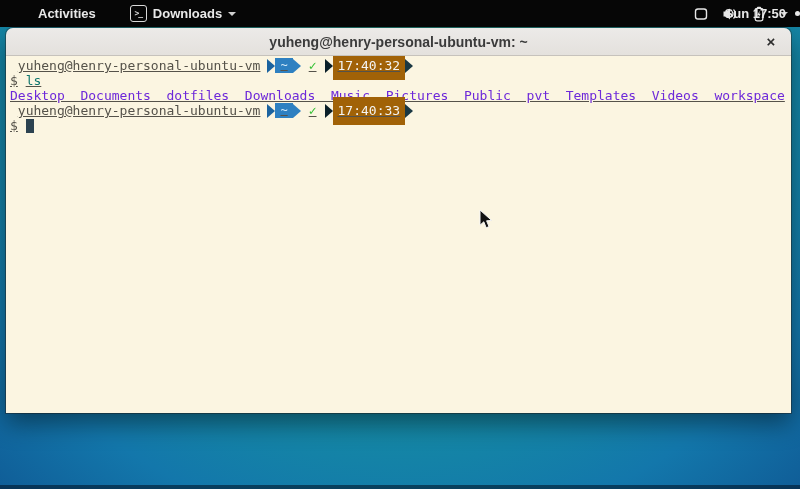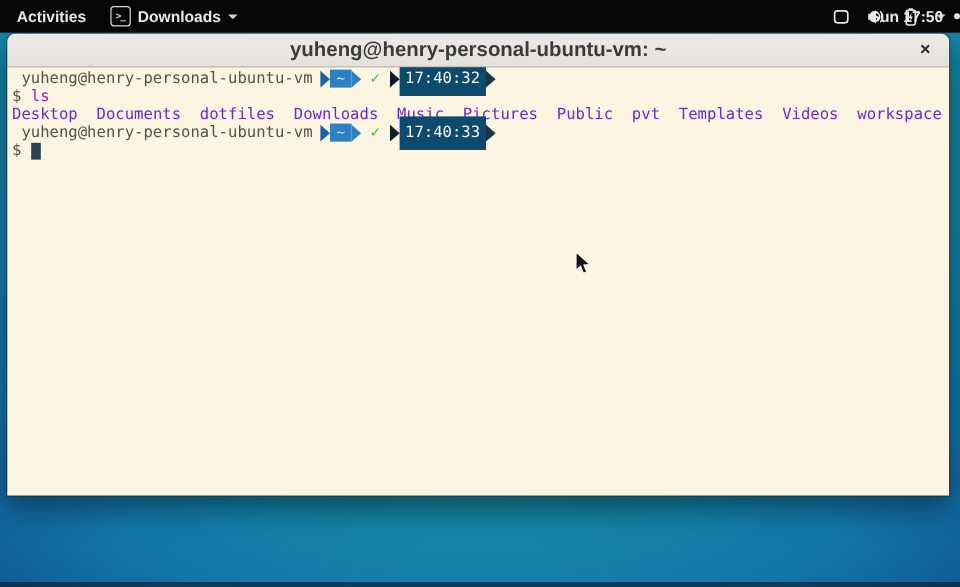--- a/index.html
+++ b/index.html
@@ -9,67 +9,67 @@
   
   .desktop{position:absolute;left:0;top:27px;width:800px;height:462px;
     background:radial-gradient(ellipse 85% 150% at 50% 2%,
       #17a897 0%, #169b9e 38%, #1377ab 72%, #0f5a95 90%, #0d4c82 100%);}
   .desktop::after{content:"";position:absolute;left:0;right:0;bottom:0;height:4px;
     background:rgba(2,24,44,.6);}
 
   
   .topbar{position:absolute;left:0;top:0;width:800px;height:27px;background:#060606;
     display:flex;align-items:center;color:#e8e8e8;font-size:13px;font-weight:600;z-index:50;}
-  .tb-left{display:flex;align-items:center;gap:16px;padding-left:10px;}
+  .tb-left{display:flex;align-items:center;gap:30px;padding-left:10px;margin-left:24px;}
   .tb-activities{padding:2px 4px;}
   .tb-app{display:flex;align-items:center;gap:6px;}
   .term-glyph-box{width:15px;height:15px;border:1.4px solid #d9d9d9;border-radius:3px;
     display:flex;align-items:center;justify-content:center;}
   .term-glyph-box span{font-family:"DejaVu Sans Mono",monospace;font-size:8px;line-height:8px;
     font-weight:bold;color:#d9d9d9;letter-spacing:-1px;}
   .caret-down{width:0;height:0;border-left:4px solid transparent;border-right:4px solid transparent;
     border-top:4px solid #cfcfcf;display:inline-block;}
   .tb-clock{position:absolute;left:0;right:0;top:0;height:27px;display:flex;
     align-items:center;justify-content:flex-end;gap:9px;pointer-events:none;}
   .clock-dot{width:5px;height:5px;border-radius:50%;background:#e8e8e8;}
   .tb-right{margin-left:auto;display:flex;align-items:center;gap:13px;padding-right:12px;}
   .tb-right svg{display:block;}
 
   
   .window{position:absolute;left:6px;top:28px;width:785px;height:385px;
     border-radius:7px 7px 0 0;overflow:hidden;
     box-shadow:0 10px 26px rgba(0,0,0,.45), 0 0 0 1px rgba(40,40,40,.45);}
   .titlebar{height:27px;background:linear-gradient(#eceae8,#e4e1dd);
     border-bottom:1px solid #c6c2bc;display:flex;align-items:center;position:relative;}
-  .titlebar .title{flex:1;text-align:center;font-size:17px;font-weight:700;color:#3b3b3b;}
+  .titlebar .title{flex:1;text-align:center;font-size:14px;font-weight:700;color:#3b3b3b;}
   .close-btn{position:absolute;right:8px;top:0;width:24px;height:27px;display:flex;
     align-items:center;justify-content:center;font-size:15px;font-weight:700;color:#2d2d2d;
     cursor:default;}
 
   .term-body{height:357px;background:#fbf5e1;padding:2px 4px;
     font-family:"DejaVu Sans Mono",monospace;font-size:13px;line-height:15px;color:#55524a;}
 
-  .term-row{height:15px;display:flex;align-items:flex-end;white-space:pre;}
+  .term-row{height:15px;display:flex;align-items:flex-end;white-space:pre;text-decoration:underline;}
   .prompt-user{padding-left:1ch;color:#55524a;}
 
   
   .pl{display:flex;align-items:center;height:15px;margin-left:7px;}
   .tri{width:0;height:0;border-top:7.5px solid transparent;border-bottom:7.5px solid transparent;}
   .tri-blue-dark{border-left:8px solid #1b639f;}
   .seg-blue{background:#2e80c1;color:#d3e9f8;height:15px;display:flex;align-items:center;
     padding:0 5px;font-size:12px;}
   .tri-blue{border-left:8px solid #2e80c1;}
   .check{color:#35c035;font-weight:bold;margin-left:8px;}
   .tri-dark-lead{border-left:8px solid #0a1f29;margin-left:8px;}
-  .seg-dark{background:#0c4a6e;color:#f4f4f2;height:28px;display:flex;align-items:center;
+  .seg-dark{background:#a16207;color:#f4f4f2;height:28px;display:flex;align-items:center;
     padding:0 5px;}
   .tri-dark{border-left:8px solid #1a3843;}
 
   .dollar{color:#55524a;}
-  .cmd{color:#a21caf;margin-left:1ch;}
+  .cmd{color:#0f766e;margin-left:1ch;}
   .dirs{color:#6d28d9;white-space:pre;}
   .block-cursor{display:inline-block;width:8px;height:14px;background:#2c4250;
     margin-left:1ch;vertical-align:middle;}
 
   
   .mouse{position:absolute;left:479px;top:209px;z-index:90;pointer-events:none;}
 </style>
 </head>
 <body>
 

